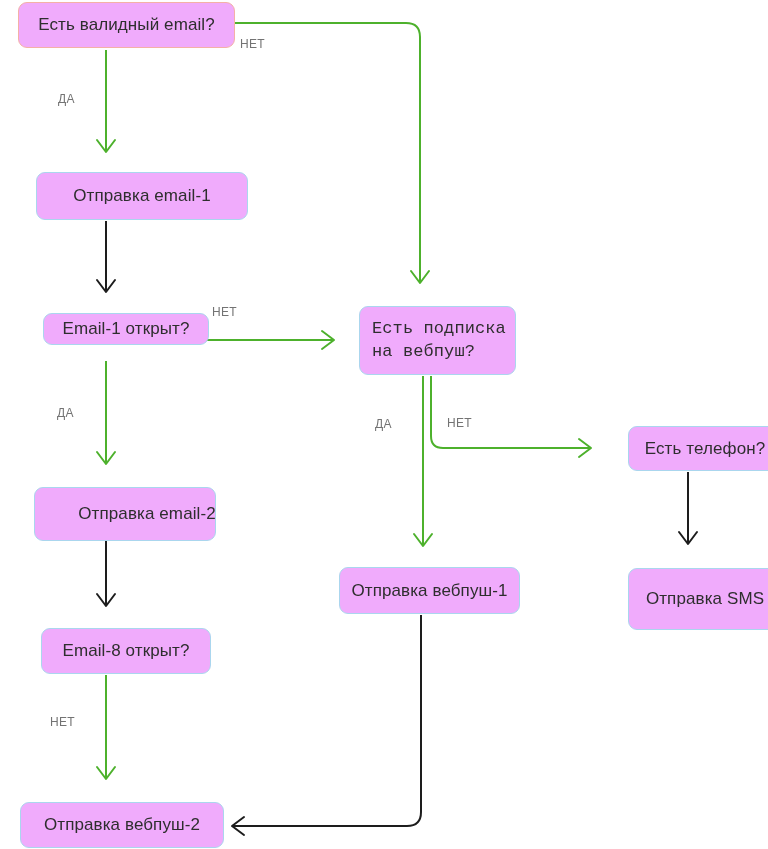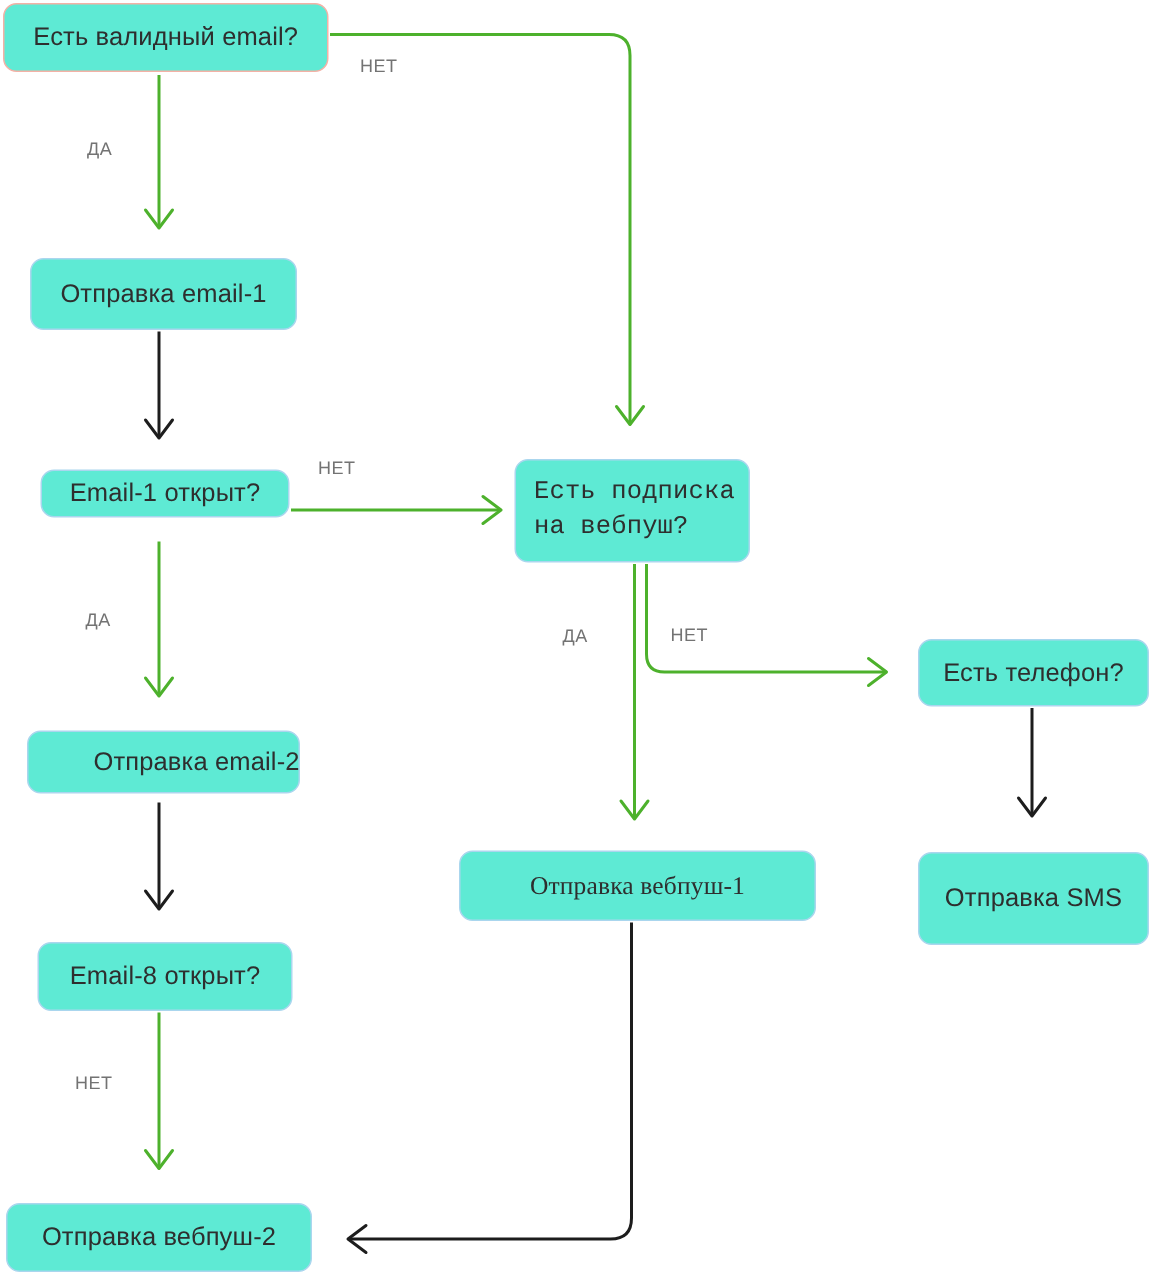--- a/index.html
+++ b/index.html
@@ -18,30 +18,31 @@
   .edges-svg {
     position: absolute;
     left: 0;
     top: 0;
     width: 768px;
     height: 849px;
   }
   .node {
     position: absolute;
     box-sizing: border-box;
-    background: #5eead4;
+    background: #f0abfc;
     border: 1.5px solid #aad6ee;
     border-radius: 9px;
     display: flex;
     align-items: center;
     justify-content: center;
     font-size: 17px;
     color: #2e2e2e;
     white-space: nowrap;
     letter-spacing: 0.1px;
+    margin-left: 16px;
   }
   .node.start {
     border-color: #f4b1a6;
   }
   .node.multiline {
     justify-content: flex-start;
     padding-left: 12px;
     white-space: normal;
     line-height: 1.35;
     text-align: left;
@@ -86,37 +87,37 @@
 
     <path d="M431,376 L431,436 Q431,448 443,448 L591,448" fill="none" stroke="#4db12c" stroke-width="2" marker-end="url(#arrow-green)"></path>
 
     <path d="M688,472 L688,544" fill="none" stroke="#1d1d1d" stroke-width="2" marker-end="url(#arrow-black)"></path>
 
     <path d="M421,615 L421,812 Q421,826 407,826 L232,826" fill="none" stroke="#1d1d1d" stroke-width="2" marker-end="url(#arrow-black)"></path>
   </svg>
 
   <div class="node start" style="left:2px; top:2px; width:217px; height:46px;">Есть валидный email?</div>
 
-  <div class="node" style="left:20px; top:172px; width:178px; height:48px;">Отправка email-1</div>
+  <div class="node" style="left:20px; top:172px; width:212px; height:48px;">Отправка email-1</div>
 
   <div class="node" style="left:27px; top:313px; width:166px; height:32px;">Email-1 открыт?</div>
 
-  <div class="node" style="left:18px; top:487px; width:182px; height:42px;padding-left:44px;">Отправка email-2</div>
+  <div class="node" style="left:18px; top:487px; width:182px; height:54px;padding-left:44px;">Отправка email-2</div>
 
   <div class="node" style="left:25px; top:628px; width:170px; height:46px;">Email-8 открыт?</div>
 
   <div class="node" style="left:4px; top:802px; width:204px; height:46px;">Отправка вебпуш-2</div>
 
   <div class="node multiline" style="left:343px; top:306px; width:157px; height:69px;font-family:Liberation Mono, monospace;">Есть подписка на вебпуш?</div>
 
   <div class="node" style="left:612px; top:426px; width:154px; height:45px;">Есть телефон?</div>
 
   <div class="node" style="left:612px; top:568px; width:154px; height:62px;">Отправка SMS</div>
 
-  <div class="node" style="left:306px; top:567px; width:238px; height:47px;font-family:Liberation Serif, serif;">Отправка вебпуш-1</div>
+  <div class="node" style="left:323px; top:567px; width:181px; height:47px;">Отправка вебпуш-1</div>
 
   <div class="edge-label" style="left:58px; top:92px;">ДА</div>
 
   <div class="edge-label" style="left:240px; top:37px;">НЕТ</div>
 
   <div class="edge-label" style="left:212px; top:305px;">НЕТ</div>
 
   <div class="edge-label" style="left:57px; top:406px;">ДА</div>
 
   <div class="edge-label" style="left:50px; top:715px;">НЕТ</div>

